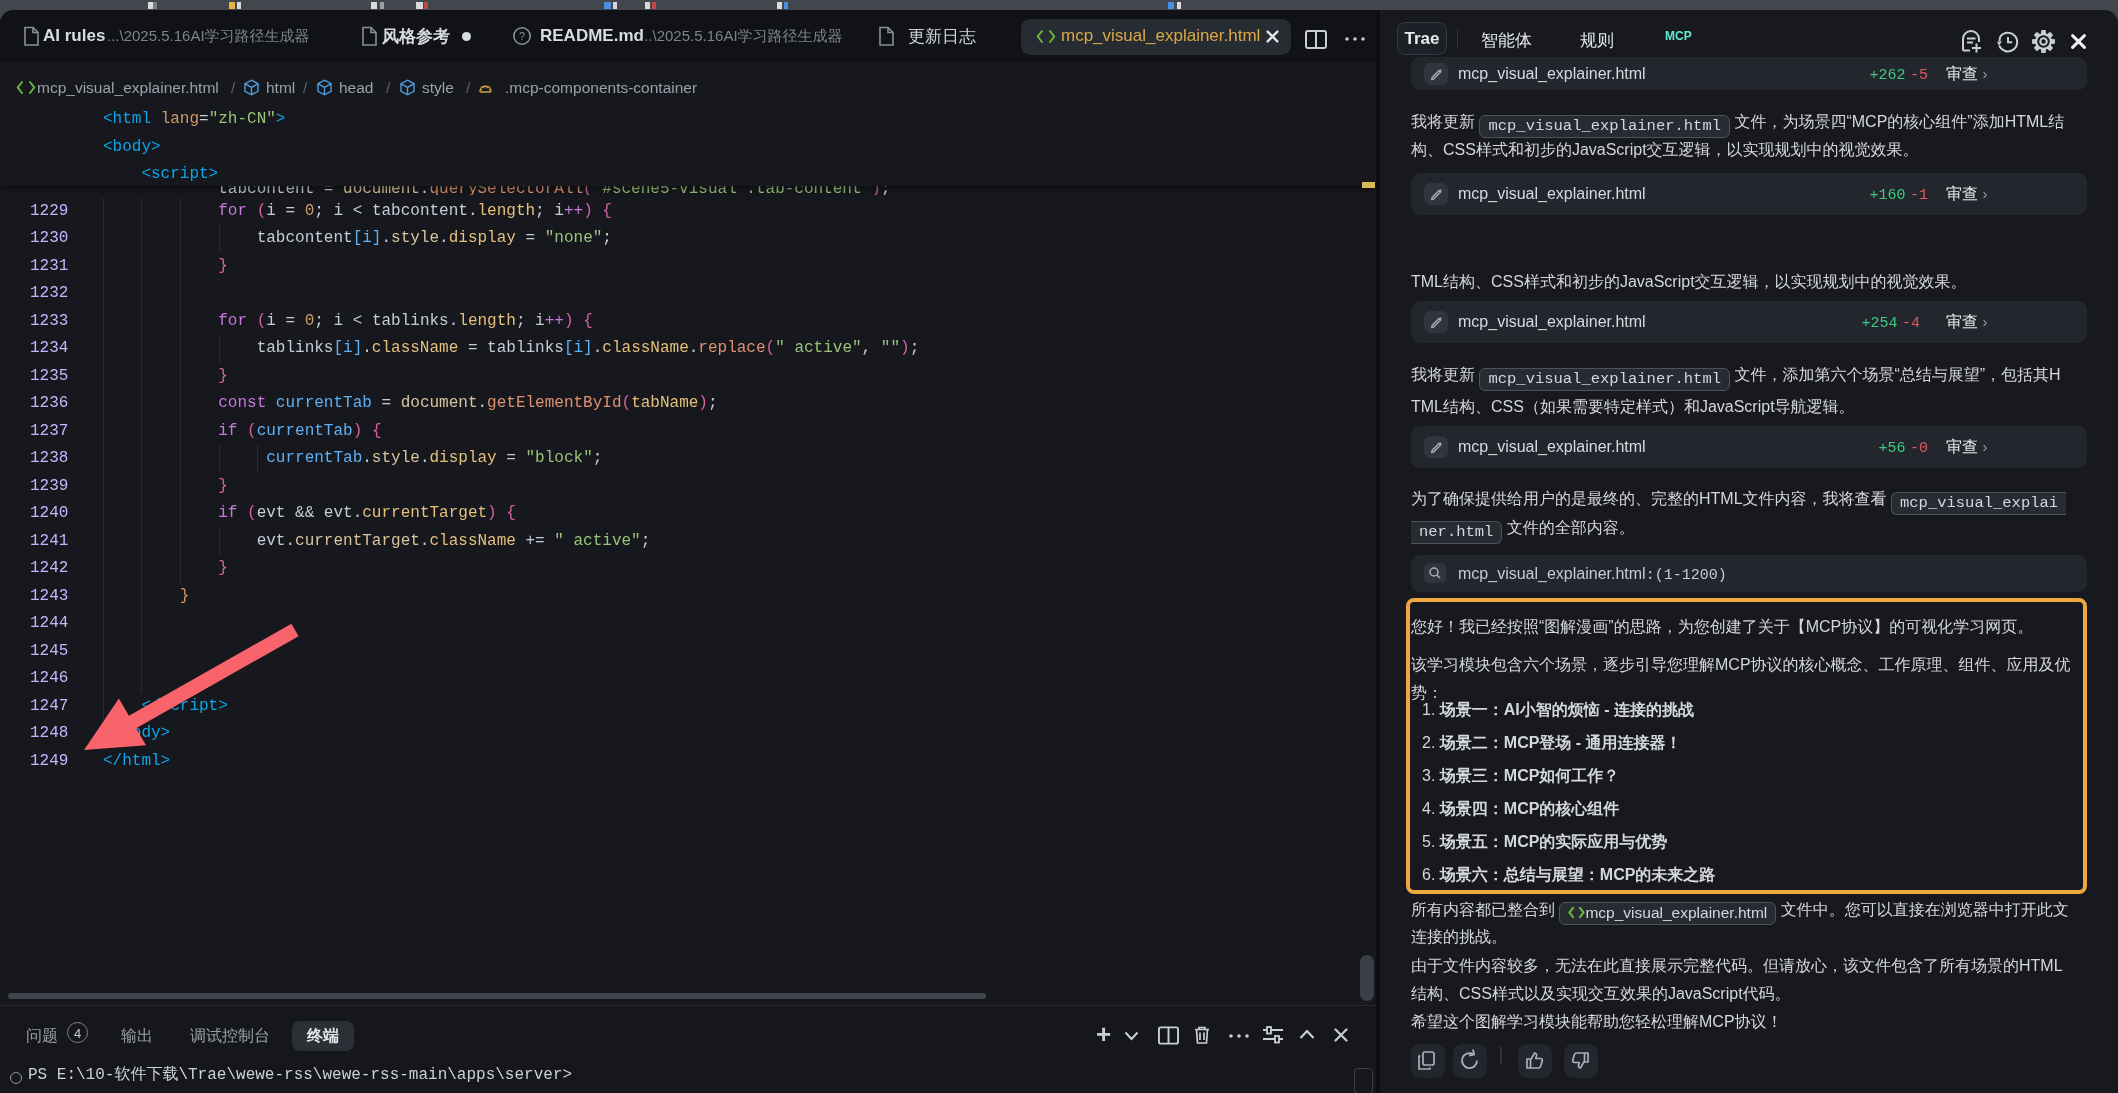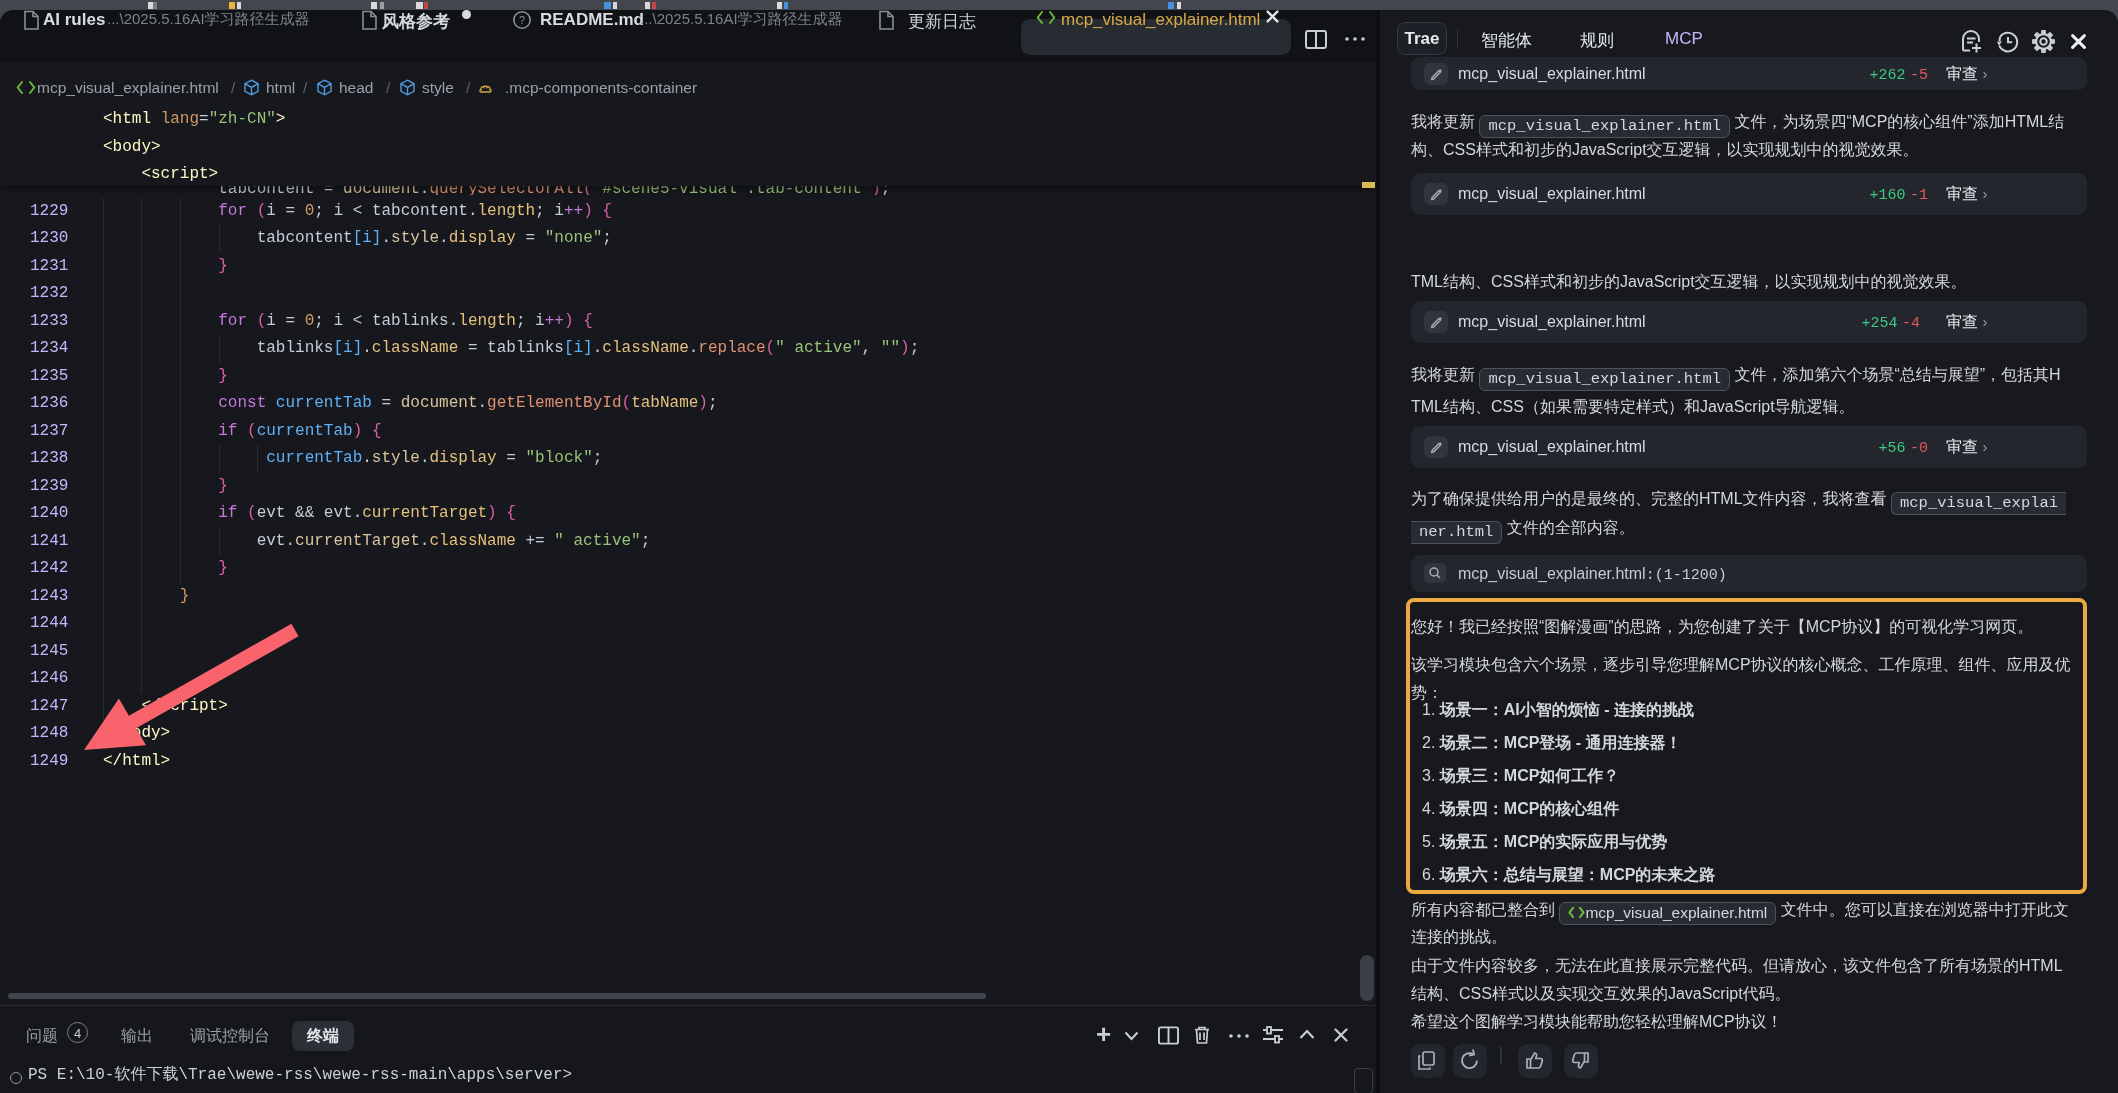--- a/index.html
+++ b/index.html
@@ -1,25 +1,25 @@
 <!DOCTYPE html>
 <html><head><meta charset="utf-8"><style>
 *{margin:0;padding:0;box-sizing:border-box}
 html,body{width:2118px;height:1093px;overflow:hidden;background:#43464d;font-family:"Liberation Sans",sans-serif;}
 .abs{position:absolute}
 #win{position:absolute;left:0;top:10px;width:2118px;height:1083px;background:#16181d;border-radius:14px 14px 0 0;overflow:hidden}
 #tabbar{position:absolute;left:0;top:0;width:1380px;height:52px;background:#101216}
-.ti{position:absolute;top:0;height:52px;display:flex;white-space:nowrap}
+.ti{position:absolute;top:0;height:52px;display:flex;align-items:center;white-space:nowrap}
 .tabname{color:#d8dce2;font-weight:bold;font-size:17px}
 .tabpath{color:#7d838c;font-size:15px}
 #crumb{position:absolute;left:0;top:52px;width:1380px;height:51px;background:#16181d}
 .ci{position:absolute;top:0;height:51px;display:flex;align-items:center;color:#9aa1ab;font-size:15.5px;white-space:nowrap}
 .ln{position:absolute;width:38px;text-align:left;color:#c4b5fd;font:16px "Liberation Mono",monospace;line-height:27.5px}
 .cl{position:absolute;left:103px;font:16px "Liberation Mono",monospace;line-height:27.5px;white-space:pre;color:#c6ccd6}
-.k{color:#c678dd}.s{color:#98c379}.n{color:#d19a66}.t{color:#fef9c3}.a{color:#d19a66}
+.k{color:#c678dd}.s{color:#98c379}.n{color:#d19a66}.t{color:#0ea5e9}.a{color:#d19a66}
 .fn{color:#e09070}.pr{color:#e5c07b}.ob{color:#d8c49c}.bl{color:#5fb0f5}
 .p1{color:#d19a66}.p2{color:#d560a2}.p3{color:#5fb0f5}.w{color:#c6ccd6}
 .guide{position:absolute;width:1px;background:#262a31}
 #bpanel{position:absolute;left:0;top:995px;width:1380px;height:88px;background:#15171b;border-top:1px solid #26292f}
 .ptab{position:absolute;top:0;color:#9aa0a8;font-size:16px}
 #rpanel{position:absolute;left:1380px;top:0;width:738px;height:1083px;background:#17191e}
 .chip{display:inline-block;background:#282b32;border:1px solid #4d525b;border-radius:6px;font:15.5px "Liberation Mono",monospace;color:#d3d7de;padding:1px 8px 2px;vertical-align:-3px}
 .card{position:absolute;left:31px;width:676px;height:42px;background:#23262d;border-radius:9px}
 .cfile{position:absolute;left:47px;top:0;height:42px;line-height:42px;color:#d7dae0;font-size:16px}
 .plus{color:#3dcb82;font:15px "Liberation Mono",monospace}
@@ -256,21 +256,21 @@
 <div class="abs" style="left:10px;top:66px;width:12px;height:12px;border:1.6px solid #8f959d;border-radius:50%"></div>
 <div class="abs" style="left:28px;top:58px;color:#ccd1d8;font:16px 'Liberation Mono',monospace">PS E:\10-软件下载\Trae\wewe-rss\wewe-rss-main\apps\server&gt;</div>
 <div class="abs" style="left:1354px;top:62px;width:19px;height:26px;border:1px solid #3b3f47;border-radius:4px"></div>
 </div>
 <div class="abs" style="left:1376px;top:0;width:4px;height:1083px;background:#0d0f12"></div>
 <div id="rpanel">
 <div class="abs" style="left:17px;top:12px;width:50px;height:33px;background:#1d2027;border:1px solid #363a42;border-radius:8px;color:#e8eaee;font-size:17px;font-weight:bold;text-align:center;line-height:31px">Trae</div>
 <div class="abs" style="left:77px;top:20px;width:1px;height:18px;background:#30343b"></div>
 <div class="abs" style="left:101px;top:19px;color:#e4e7ec;font-size:17px">智能体</div>
 <div class="abs" style="left:200px;top:19px;color:#e4e7ec;font-size:17px">规则</div>
-<div class="abs" style="left:285px;top:19px;color:#c4b5fd;font-size:17px;font-weight:normal">MCP</div>
+<div class="abs" style="left:285px;top:19px;color:#5eead4;font-size:12px;font-weight:bold">MCP</div>
 <svg class="abs" style="left:580px;top:19px" width="23" height="25" viewBox="0 0 23 25">
         <path d="M3 21.5 V10 A8 8 0 0 1 19 10 V13" fill="none" stroke="#c9ced4" stroke-width="2"></path>
         <path d="M3 21.5 H10" stroke="#c9ced4" stroke-width="2"></path>
         <path d="M7 9.5 H15.5 M7 13.5 H13" stroke="#c9ced4" stroke-width="1.8"></path>
         <path d="M16.5 14.5 V23.5 M12 19 H21" stroke="#c9ced4" stroke-width="2"></path>
       </svg>
 <svg class="abs" style="left:616px;top:20px" width="24" height="24" viewBox="0 0 24 24">
         <path d="M3.2 15.5 A9.3 9.3 0 1 0 4.1 7" fill="none" stroke="#c9ced4" stroke-width="2"></path>
         <path d="M4.1 7 L3.4 11.2" fill="none" stroke="#c9ced4" stroke-width="2"></path>
         <path d="M1 11.8 L6 11.2 L3 15.8 Z" fill="#c9ced4"></path>

